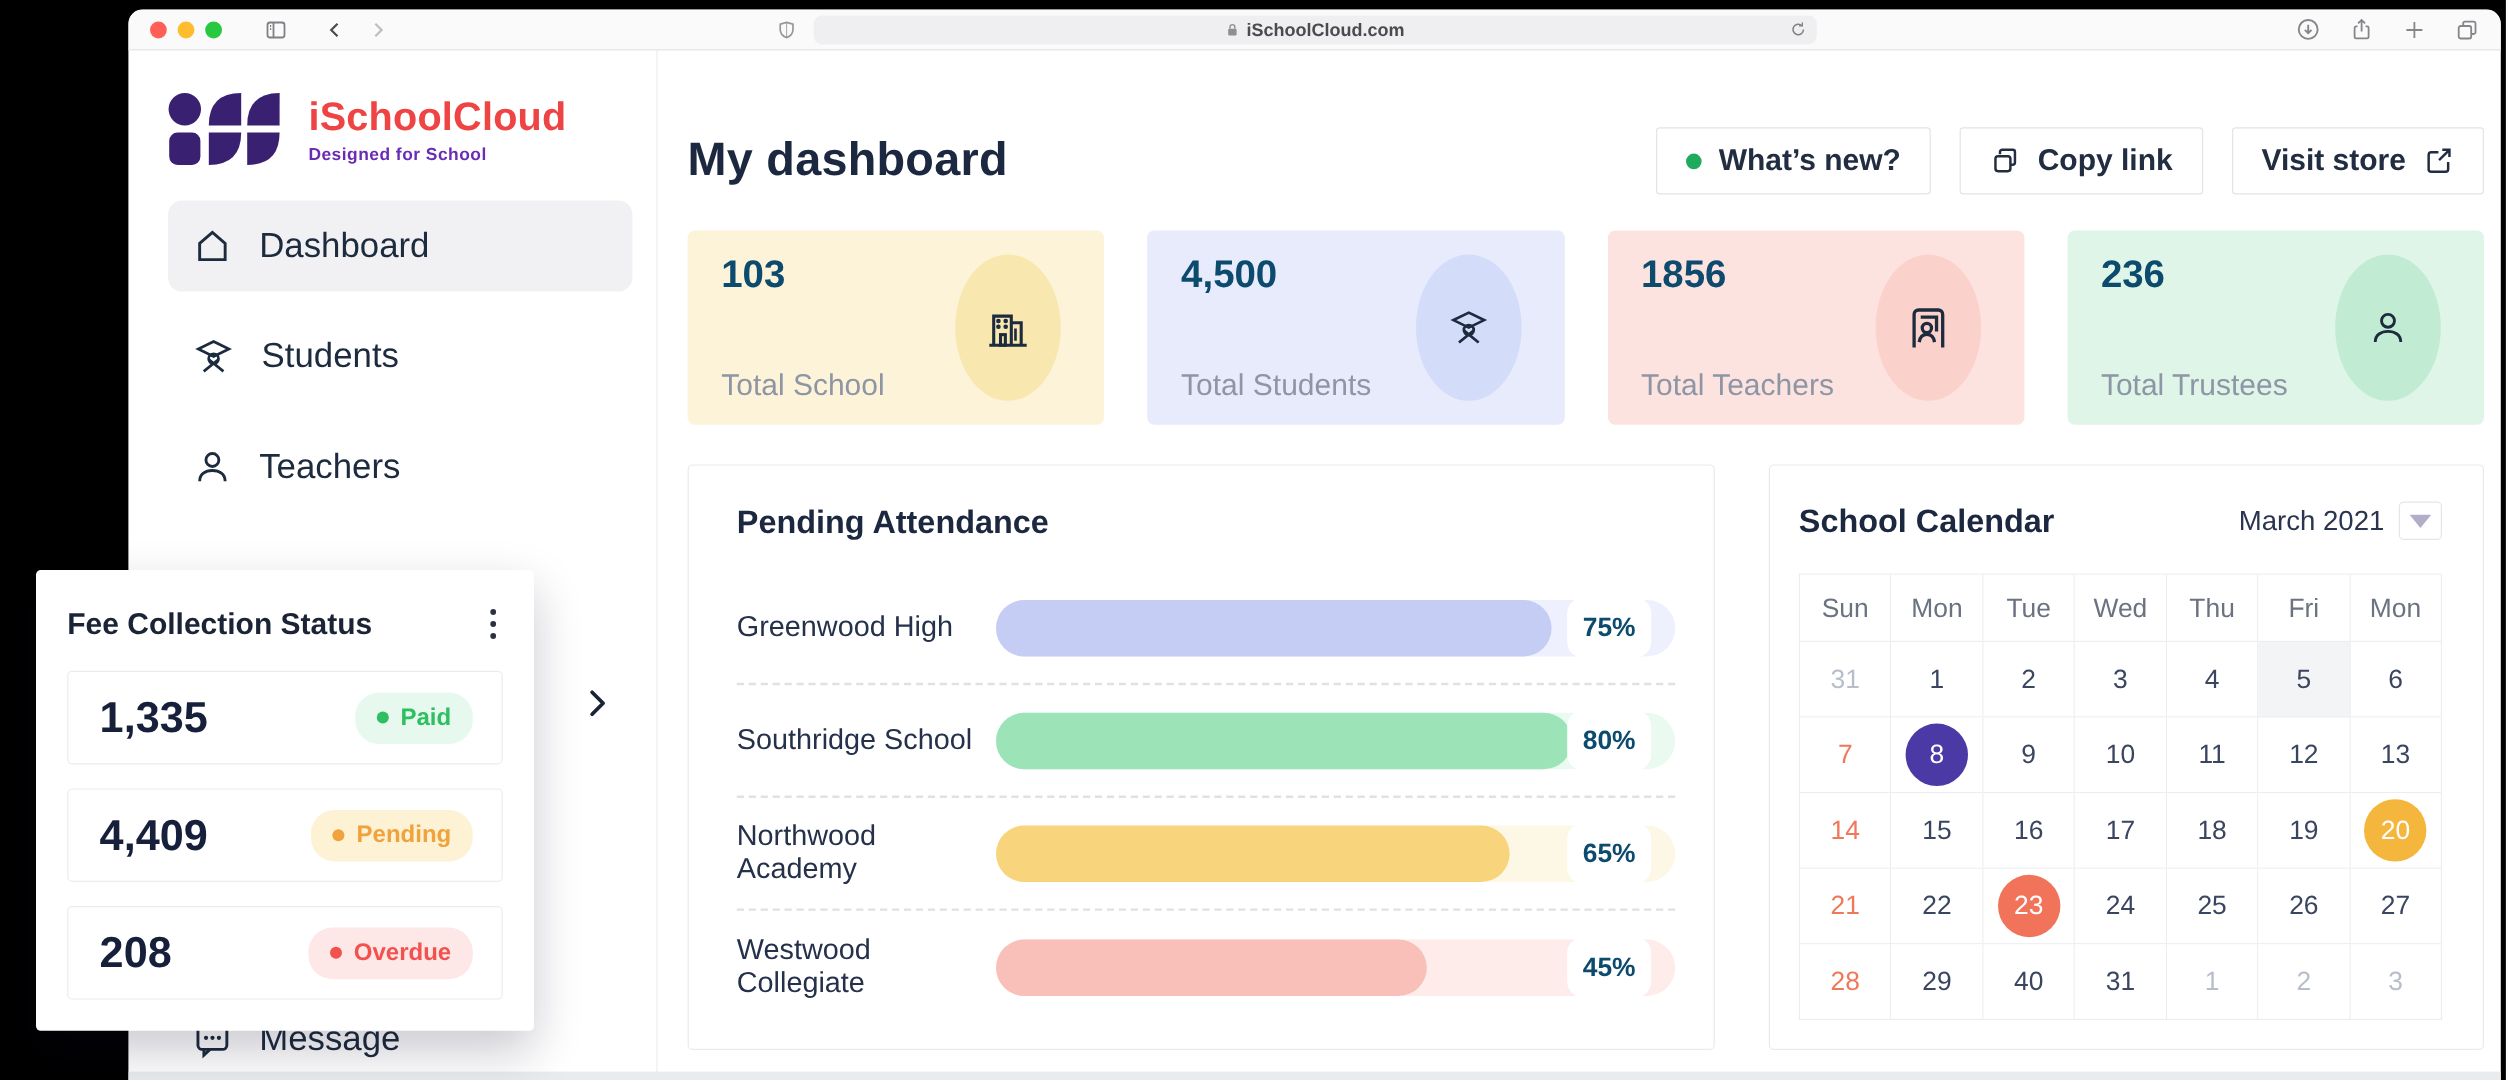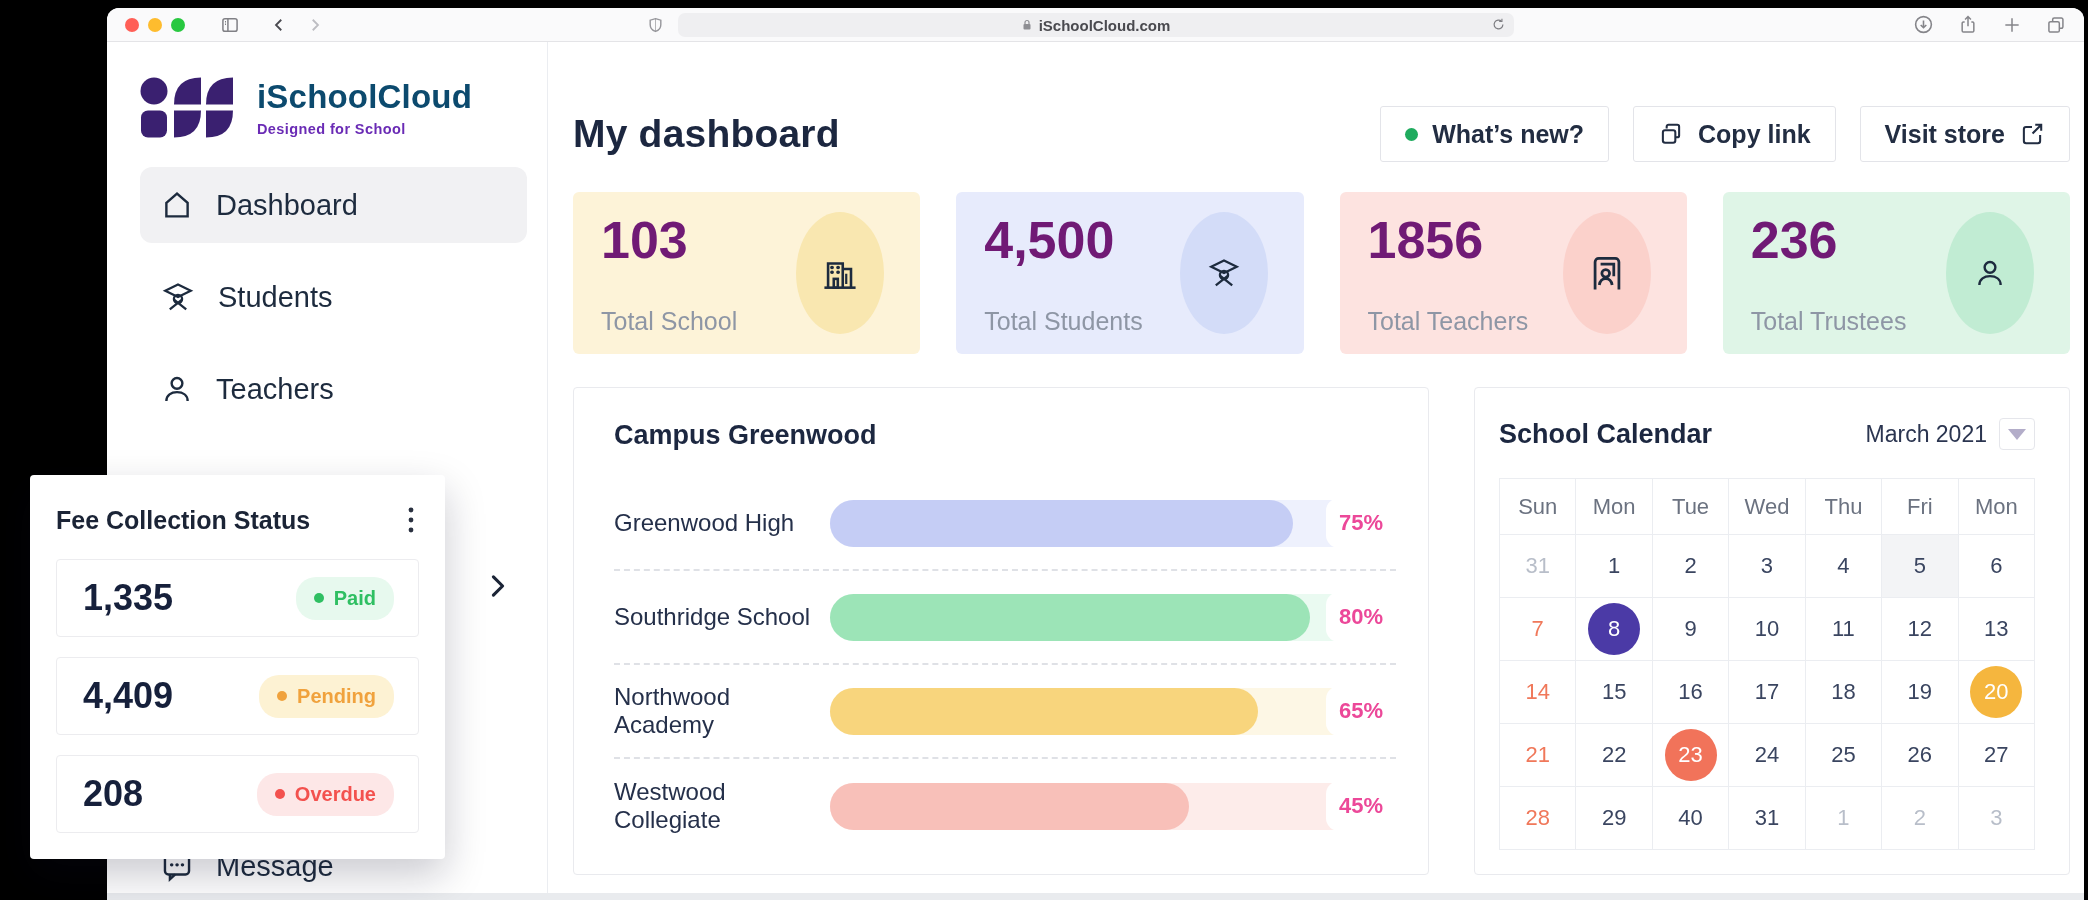--- a/index.html
+++ b/index.html
@@ -67,41 +67,41 @@
   .page-head{ display:flex; align-items:center; }
   .page-title{ font-size:39px; font-weight:bold; color:#1c2740; letter-spacing:.2px;}
   .head-btns{ margin-left:auto; display:flex; gap:24px; }
   .btn{ height:56px; background:#fff; border:1px solid #e3e4e9; border-radius:3px;
         display:flex; align-items:center; gap:14px; padding:0 24px; font-size:25px;
         font-weight:bold; color:#222d42; cursor:pointer;}
   .btn .gdot{ width:13px; height:13px; border-radius:50%; }
 
   .stats{ margin-top:30px; display:grid; grid-template-columns:repeat(4,1fr); gap:36px; }
   .stat{ height:162px; border-radius:6px; position:relative; padding:14px 0 0 28px; }
-  .stat-val{ font-size:52px; font-weight:bold; color:#701a75; margin-top:4px;}
+  .stat-val{ font-size:32px; font-weight:bold; color:#0c4a6e; margin-top:4px;}
   .stat-label{ position:absolute; left:28px; bottom:18px; font-size:25px; color:#8e96a5;}
   .stat-ell{ position:absolute; right:36px; top:50%; transform:translateY(-50%);
              width:88px; height:122px; border-radius:50%; display:flex;
              align-items:center; justify-content:center; color:#1d2b3e;}
 
   .panels{ margin-top:33px; display:grid; grid-template-columns:1fr 596px; gap:45px; }
   .panel{ border:1px solid #e9eaee; border-radius:4px; background:#fff; height:488px; }
 
   
   .att{ padding:32px 32px 0 40px; }
   .att-title{ font-size:27px; font-weight:bold; color:#1c2740; }
   .att-rows{ margin-top:26px; }
   .att-row{ height:94px; display:flex; align-items:center; }
   .att-row.sep{ border-bottom:2px dashed #dfe1e6;align-items:center; }
   .att-label{ width:216px; font-size:24px; color:#25304a; flex:0 0 auto;}
   .att-track{ flex:1; height:47px; border-radius:24px; position:relative; }
   .att-fill{ position:absolute; left:0; top:0; bottom:0; border-radius:24px; }
-  .att-pct{ position:absolute; right:0; top:50%; transform:translateY(-50%);
+  .att-pct{ position:absolute; right:20px; top:50%; transform:translateY(-50%);
             background:#fff; border-radius:13px; padding:12px 13px; font-size:22px;
-            font-weight:bold; color:#ec4899;}
+            font-weight:bold; color:#0c4a6e;}
 
   
   .cal{ padding:30px 34px 0 24px; }
   .cal-head{ display:flex; align-items:center; }
   .cal-title{ font-size:27px; font-weight:bold; color:#1c2740;}
   .cal-month{ margin-left:auto; font-size:23px; color:#2b3550; }
   .cal-dd{ width:36px; height:32px; border:1px solid #e5e6eb; border-radius:4px;
            margin-left:12px; display:flex; align-items:center; justify-content:center; cursor:pointer;}
   .cal-dd .tri{ width:0; height:0; border-left:9px solid transparent;
                 border-right:9px solid transparent; border-top:11px solid #b3adc9; }
@@ -198,21 +198,21 @@
             <g id="logo-g" fill="#3a2070">
               <circle cx="14" cy="15" r="13.5"></circle>
               <path d="M34 28.5 Q34 1.5 61 1.5 L61 28.5 Z"></path>
               <path d="M66 28.5 Q66 1.5 93 1.5 L93 28.5 Z"></path>
               <rect x="1" y="34.5" width="26" height="27" rx="7"></rect>
               <path d="M34 34.5 L61 34.5 Q61 61.5 34 61.5 Z"></path>
               <path d="M66 34.5 L93 34.5 Q93 61.5 66 61.5 Z"></path>
             </g>
           </svg>
           <div class="brand-txt">
-            <div class="brand-name" style="color: #0c4a6e;">iSchoolCloud</div>
+            <div class="brand-name" style="color: #ef4444;">iSchoolCloud</div>
             <div class="brand-tag" style="color: rgb(106, 43, 181);">Designed for School</div>
           </div>
         </div>
         <nav class="nav" id="nav">
             <div class="nav-item active">
               <span style="display:flex">
                 <svg width="34" height="34" viewBox="0 0 24 24" fill="none" stroke="currentColor" stroke-width="1.7">
                   <path d="M4.5 10.5L12 4l7.5 6.5V20h-15z"></path>
                 </svg>
               </span>
@@ -332,21 +332,21 @@
                     <circle cx="12" cy="8" r="3.8"></circle>
                     <path d="M4.5 20.5c0-4.2 3.4-6.3 7.5-6.3s7.5 2.1 7.5 6.3"></path>
                   </svg>
                 </span>
               </div>
             </div>
           </div>
 
         <div class="panels">
           <section class="panel att">
-            <div class="att-title">Campus Greenwood</div>
+            <div class="att-title">Pending Attendance</div>
             <div class="att-rows" id="att-rows">
                 <div class="att-row sep">
                   <div class="att-label">Greenwood High</div>
                   <div class="att-track" style="background:#eef1fd">
                     <div class="att-fill" style="background:#c5cdf5;width:81.75%"></div>
                     <span class="att-pct">75%</span>
                   </div>
                 </div>
                 <div class="att-row sep">
                   <div class="att-label">Southridge School</div>

